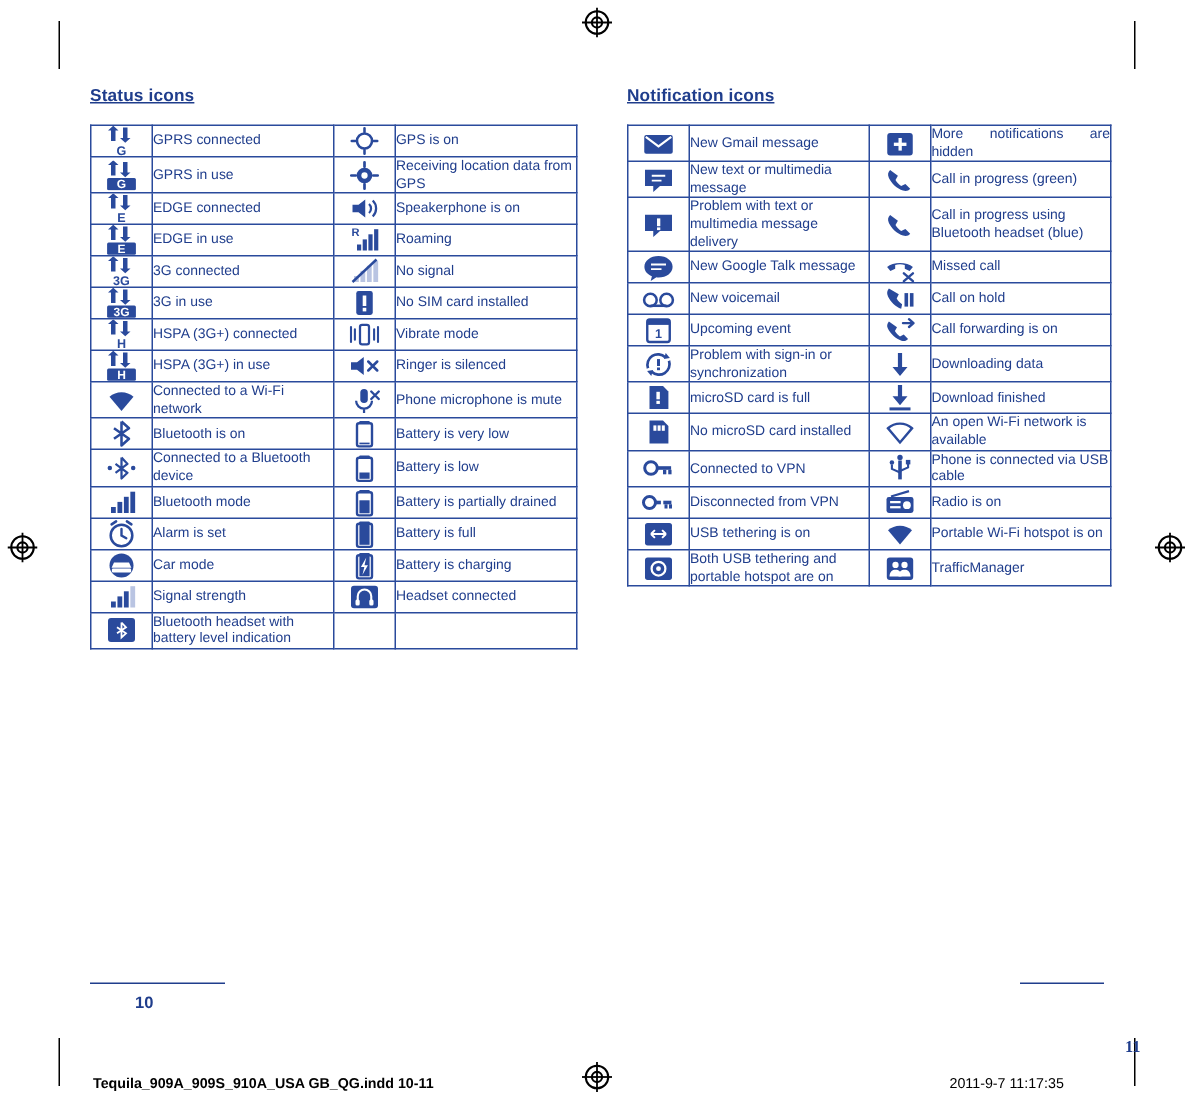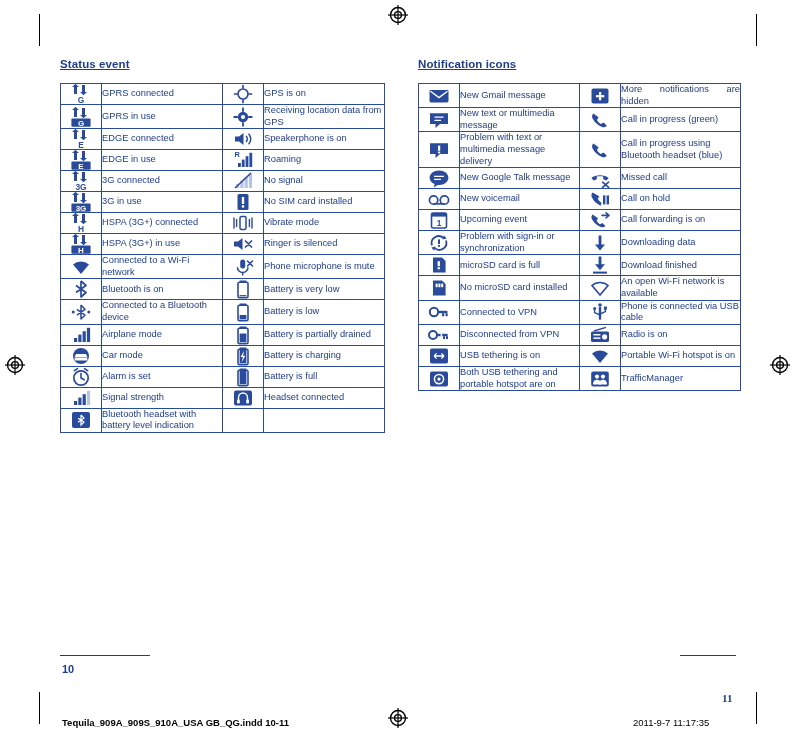--- a/index.html
+++ b/index.html
@@ -109,20 +109,21 @@
     vertical-align: middle;
   }
   .ico svg { display: block; margin: 0 auto; }
 
   
   .folio {
     position: absolute;
     font-size: 11px;
     font-weight: bold;
     color: #1f3d8c;
+    margin-left: 28px;
   }
   #folio-left  { left: 62px; top: 663px; }
   #folio-right { left: 722px; top: 692px; font-family: Liberation Serif, serif; }
 
   .rule {
     position: absolute;
     height: 1px;
     background: #1f3d8c;
   }
 
@@ -172,21 +173,21 @@
   </div>
   <div class="reg reg-right">
     <svg viewBox="0 0 20 20" width="20" height="20">
       <circle cx="10" cy="10" r="7.5" fill="none" stroke="#000" stroke-width="1.4"></circle>
       <circle cx="10" cy="10" r="3.4" fill="none" stroke="#000" stroke-width="1.4"></circle>
       <line x1="10" y1="0" x2="10" y2="20" stroke="#000" stroke-width="1.2"></line>
       <line x1="0" y1="10" x2="20" y2="10" stroke="#000" stroke-width="1.2"></line>
     </svg>
   </div>
 
-  <div class="col-head" id="status-head">Status event</div>
+  <div class="col-head" id="status-head">Status icons</div>
   <div class="col-head" id="notif-head">Notification icons</div>
 
   <table class="icon-table" id="status-table">
     <tbody id="status-tbody">
         <tr>
           <td class="icon-cell"><span class="ico"><svg viewBox="0 0 24 20" width="24" height="20">
                 <g fill="#2a4a9c">
                   <path d="M5 10 L5 3 L3 3 L6.5 -0.2 L10 3 L8 3 L8 10 Z"></path>
                   <path d="M13 1 L13 8 L11 8 L14.5 11.2 L18 8 L16 8 L16 1 Z"></path>
                 </g>
@@ -363,56 +364,56 @@
               </svg></span></td>
           <td class="label-cell">Battery is low</td>
         </tr>
         <tr>
           <td class="icon-cell"><span class="ico"><svg viewBox="0 0 24 20" width="24" height="20">
                 <rect x="5" y="13" width="3.2" height="4" fill="#2a4a9c"></rect>
                 <rect x="9.3" y="9.6" width="3.2" height="7.4" fill="#2a4a9c"></rect>
                 <rect x="13.6" y="6.199999999999999" width="3.2" height="10.8" fill="#2a4a9c"></rect>
                 <rect x="17.9" y="2.8000000000000007" width="3.2" height="14.2" fill="#2a4a9c"></rect>
               </svg></span></td>
-          <td class="label-cell">Airplane mode</td>
+          <td class="label-cell">Bluetooth mode</td>
           <td class="icon-cell"><span class="ico"><svg viewBox="0 0 24 20" width="24" height="20">
                 <rect x="8.5" y="1.6" width="7" height="1.8" rx=".6" fill="#2a4a9c"></rect>
                 <rect x="7" y="3.2" width="10" height="15.4" rx="1.4" fill="none" stroke="#2a4a9c" stroke-width="1.6"></rect>
                 <rect x="8.6" y="8.52" width="6.8" height="8.68" fill="#2a4a9c"></rect>
               </svg></span></td>
           <td class="label-cell">Battery is partially drained</td>
+        </tr>
+        <tr>
+          <td class="icon-cell"><span class="ico"><svg viewBox="0 0 24 20" width="24" height="20">
+                <circle cx="12" cy="11" r="7.2" fill="none" stroke="#2a4a9c" stroke-width="1.7"></circle>
+                <path d="M12 6.6 L12 11 L15.2 12.8" stroke="#2a4a9c" stroke-width="1.6" fill="none" stroke-linecap="round"></path>
+                <path d="M5.4 3.6 L8.4 1.6 M18.6 3.6 L15.6 1.6" stroke="#2a4a9c" stroke-width="1.7" stroke-linecap="round"></path>
+              </svg></span></td>
+          <td class="label-cell">Alarm is set</td>
+          <td class="icon-cell"><span class="ico"><svg viewBox="0 0 24 20" width="24" height="20">
+                <rect x="8.5" y="1.6" width="7" height="1.8" rx=".6" fill="#2a4a9c"></rect>
+                <rect x="7" y="3.2" width="10" height="15.4" rx="1.4" fill="none" stroke="#2a4a9c" stroke-width="1.6"></rect>
+                <rect x="8.6" y="3.1999999999999993" width="6.8" height="14" fill="#2a4a9c"></rect>
+              </svg></span></td>
+          <td class="label-cell">Battery is full</td>
         </tr>
         <tr>
           <td class="icon-cell"><span class="ico"><svg viewBox="0 0 24 20" width="24" height="20">
                 <circle cx="12" cy="10" r="8" fill="#2a4a9c"></circle>
                 <path d="M5.4 11.5 L7 8 L17 8 L18.6 11.5 Z" fill="#ffffff"></path>
                 <rect x="5.6" y="12" width="12.8" height="2.6" rx=".8" fill="#ffffff"></rect>
               </svg></span></td>
           <td class="label-cell">Car mode</td>
           <td class="icon-cell"><span class="ico"><svg viewBox="0 0 24 20" width="24" height="20">
                 <rect x="8.5" y="1.6" width="7" height="1.8" rx=".6" fill="#2a4a9c"></rect>
                 <rect x="7" y="3.2" width="10" height="15.4" rx="1.4" fill="none" stroke="#2a4a9c" stroke-width="1.6"></rect>
                 <rect x="8.6" y="3.1999999999999993" width="6.8" height="14" fill="#2a4a9c"></rect>
                 <path d="M13.2 4.6 L9.6 11 L11.9 11 L10.6 16.4 L14.3 9.8 L12 9.8 Z" fill="#ffffff"></path>
               </svg></span></td>
           <td class="label-cell">Battery is charging</td>
-        </tr>
-        <tr>
-          <td class="icon-cell"><span class="ico"><svg viewBox="0 0 24 20" width="24" height="20">
-                <circle cx="12" cy="11" r="7.2" fill="none" stroke="#2a4a9c" stroke-width="1.7"></circle>
-                <path d="M12 6.6 L12 11 L15.2 12.8" stroke="#2a4a9c" stroke-width="1.6" fill="none" stroke-linecap="round"></path>
-                <path d="M5.4 3.6 L8.4 1.6 M18.6 3.6 L15.6 1.6" stroke="#2a4a9c" stroke-width="1.7" stroke-linecap="round"></path>
-              </svg></span></td>
-          <td class="label-cell">Alarm is set</td>
-          <td class="icon-cell"><span class="ico"><svg viewBox="0 0 24 20" width="24" height="20">
-                <rect x="8.5" y="1.6" width="7" height="1.8" rx=".6" fill="#2a4a9c"></rect>
-                <rect x="7" y="3.2" width="10" height="15.4" rx="1.4" fill="none" stroke="#2a4a9c" stroke-width="1.6"></rect>
-                <rect x="8.6" y="3.1999999999999993" width="6.8" height="14" fill="#2a4a9c"></rect>
-              </svg></span></td>
-          <td class="label-cell">Battery is full</td>
         </tr>
         <tr>
           <td class="icon-cell"><span class="ico"><svg viewBox="0 0 24 20" width="24" height="20">
                 <rect x="5" y="13" width="3.2" height="4" fill="#2a4a9c"></rect>
                 <rect x="9.3" y="9.6" width="3.2" height="7.4" fill="#2a4a9c"></rect>
                 <rect x="13.6" y="6.199999999999999" width="3.2" height="10.8" fill="#2a4a9c"></rect>
                 <rect x="17.9" y="2.8000000000000007" width="3.2" height="14.2" fill="#b9c4e2"></rect>
               </svg></span></td>
           <td class="label-cell">Signal strength</td>
           <td class="icon-cell"><span class="ico"><svg viewBox="0 0 24 20" width="24" height="20">

